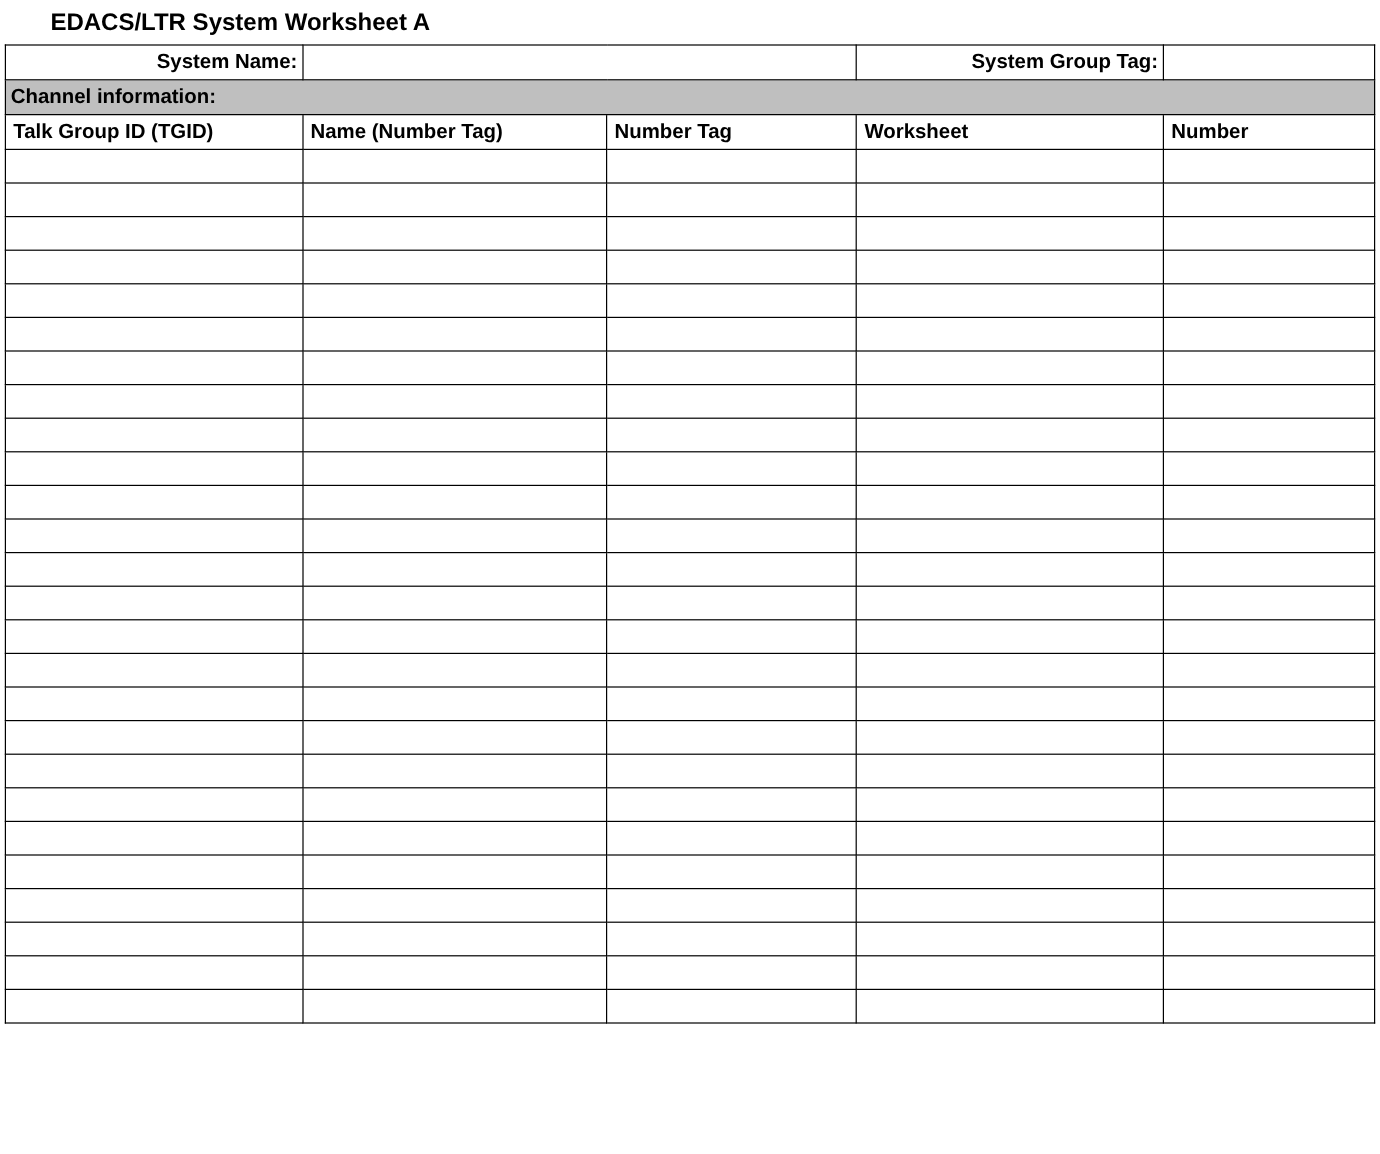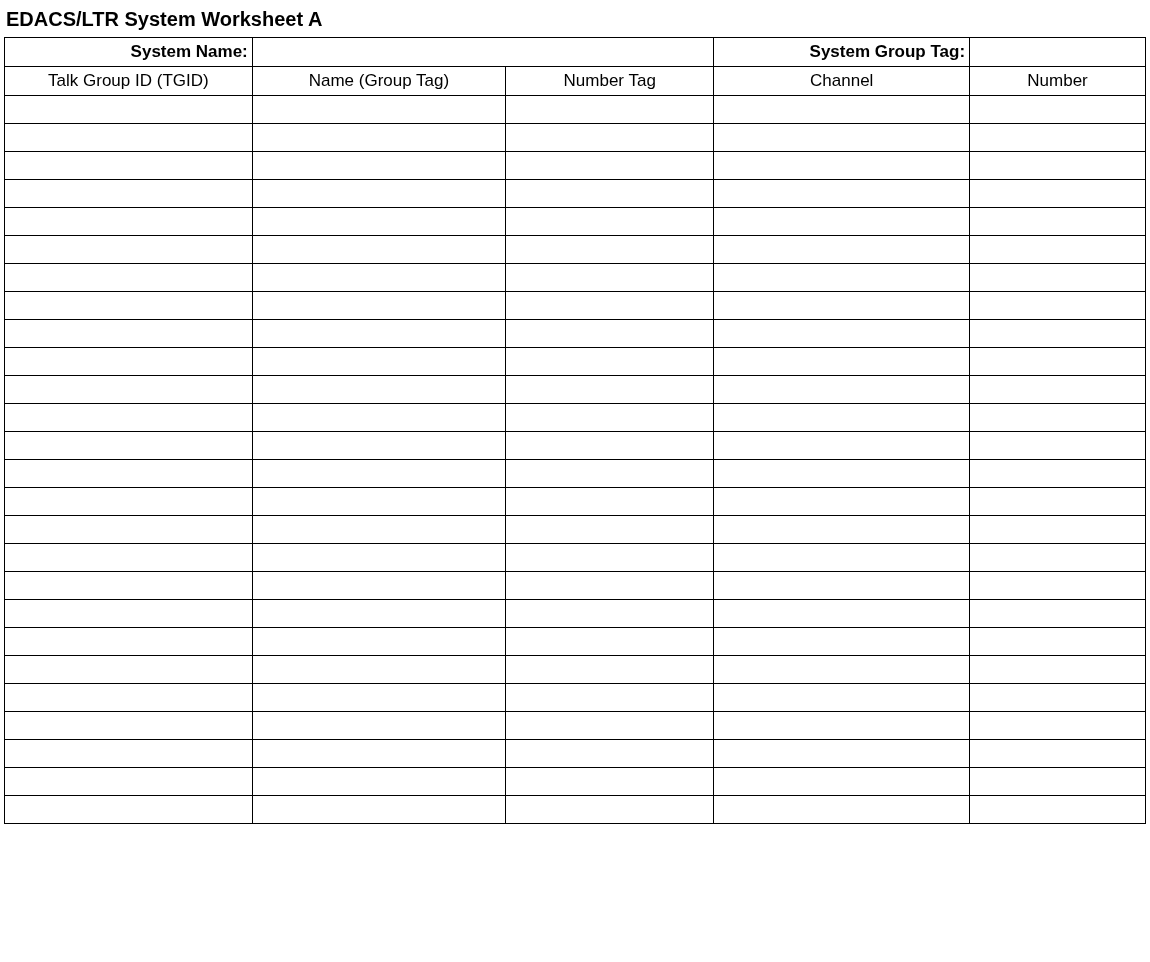--- a/index.html
+++ b/index.html
@@ -9,20 +9,21 @@
     }
     body {
       font-family: Arial, Helvetica, sans-serif;
       background: #fff;
       padding: 4px;
     }
     .title {
       font-weight: bold;
       font-size: 20px;
       padding: 4px 2px 6px 2px;
+      margin-left: 36px;
     }
     table {
       border-collapse: collapse;
       width: 1142px;
     }
     td {
       border: 1.5px solid #000;
       padding: 4px 6px;
       font-size: 17px;
       height: 28px;
@@ -33,22 +34,21 @@
       text-align: right;
       padding-right: 4px;
     }
     .section-header {
       background: #bfbfbf;
       font-weight: bold;
       text-align: left;
       padding-left: 4px;
     }
     .col-header {
-      font-weight: normal;
-      text-align: center;
+      font-weight: bold;
     }
     .data-cell {
       height: 28px;
     }
     .w-label { width: 248px; margin-top: 16px; }
     .w-value1 { width: 462px; }
     .w-label2 { width: 256px; }
     .w-value2 { width: 176px; }
     .c1 { width: 248px; }
     .c2 { width: 236px; }
@@ -63,24 +63,27 @@
 
 <table>
   <tbody id="table-body">
     <tr>
       <td class="label w-label">System Name:</td>
       <td class="w-value1" colspan="2"></td>
       <td class="label w-label2">System Group Tag:</td>
       <td class="w-value2"></td>
     </tr>
     <tr>
+      <td class="section-header" colspan="5">Channel information:</td>
+    </tr>
+    <tr>
       <td class="col-header c1">Talk Group ID (TGID)</td>
-      <td class="col-header c2">Name (Group Tag)</td>
+      <td class="col-header c2">Name (Number Tag)</td>
       <td class="col-header c3">Number Tag</td>
-      <td class="col-header c4">Channel</td>
+      <td class="col-header c4">Worksheet</td>
       <td class="col-header c5">Number</td>
     </tr>
   <tr>
         <td class="data-cell c1"></td>
         <td class="data-cell c2"></td>
         <td class="data-cell c3"></td>
         <td class="data-cell c4"></td>
         <td class="data-cell c5"></td>
       </tr>
       <tr>

